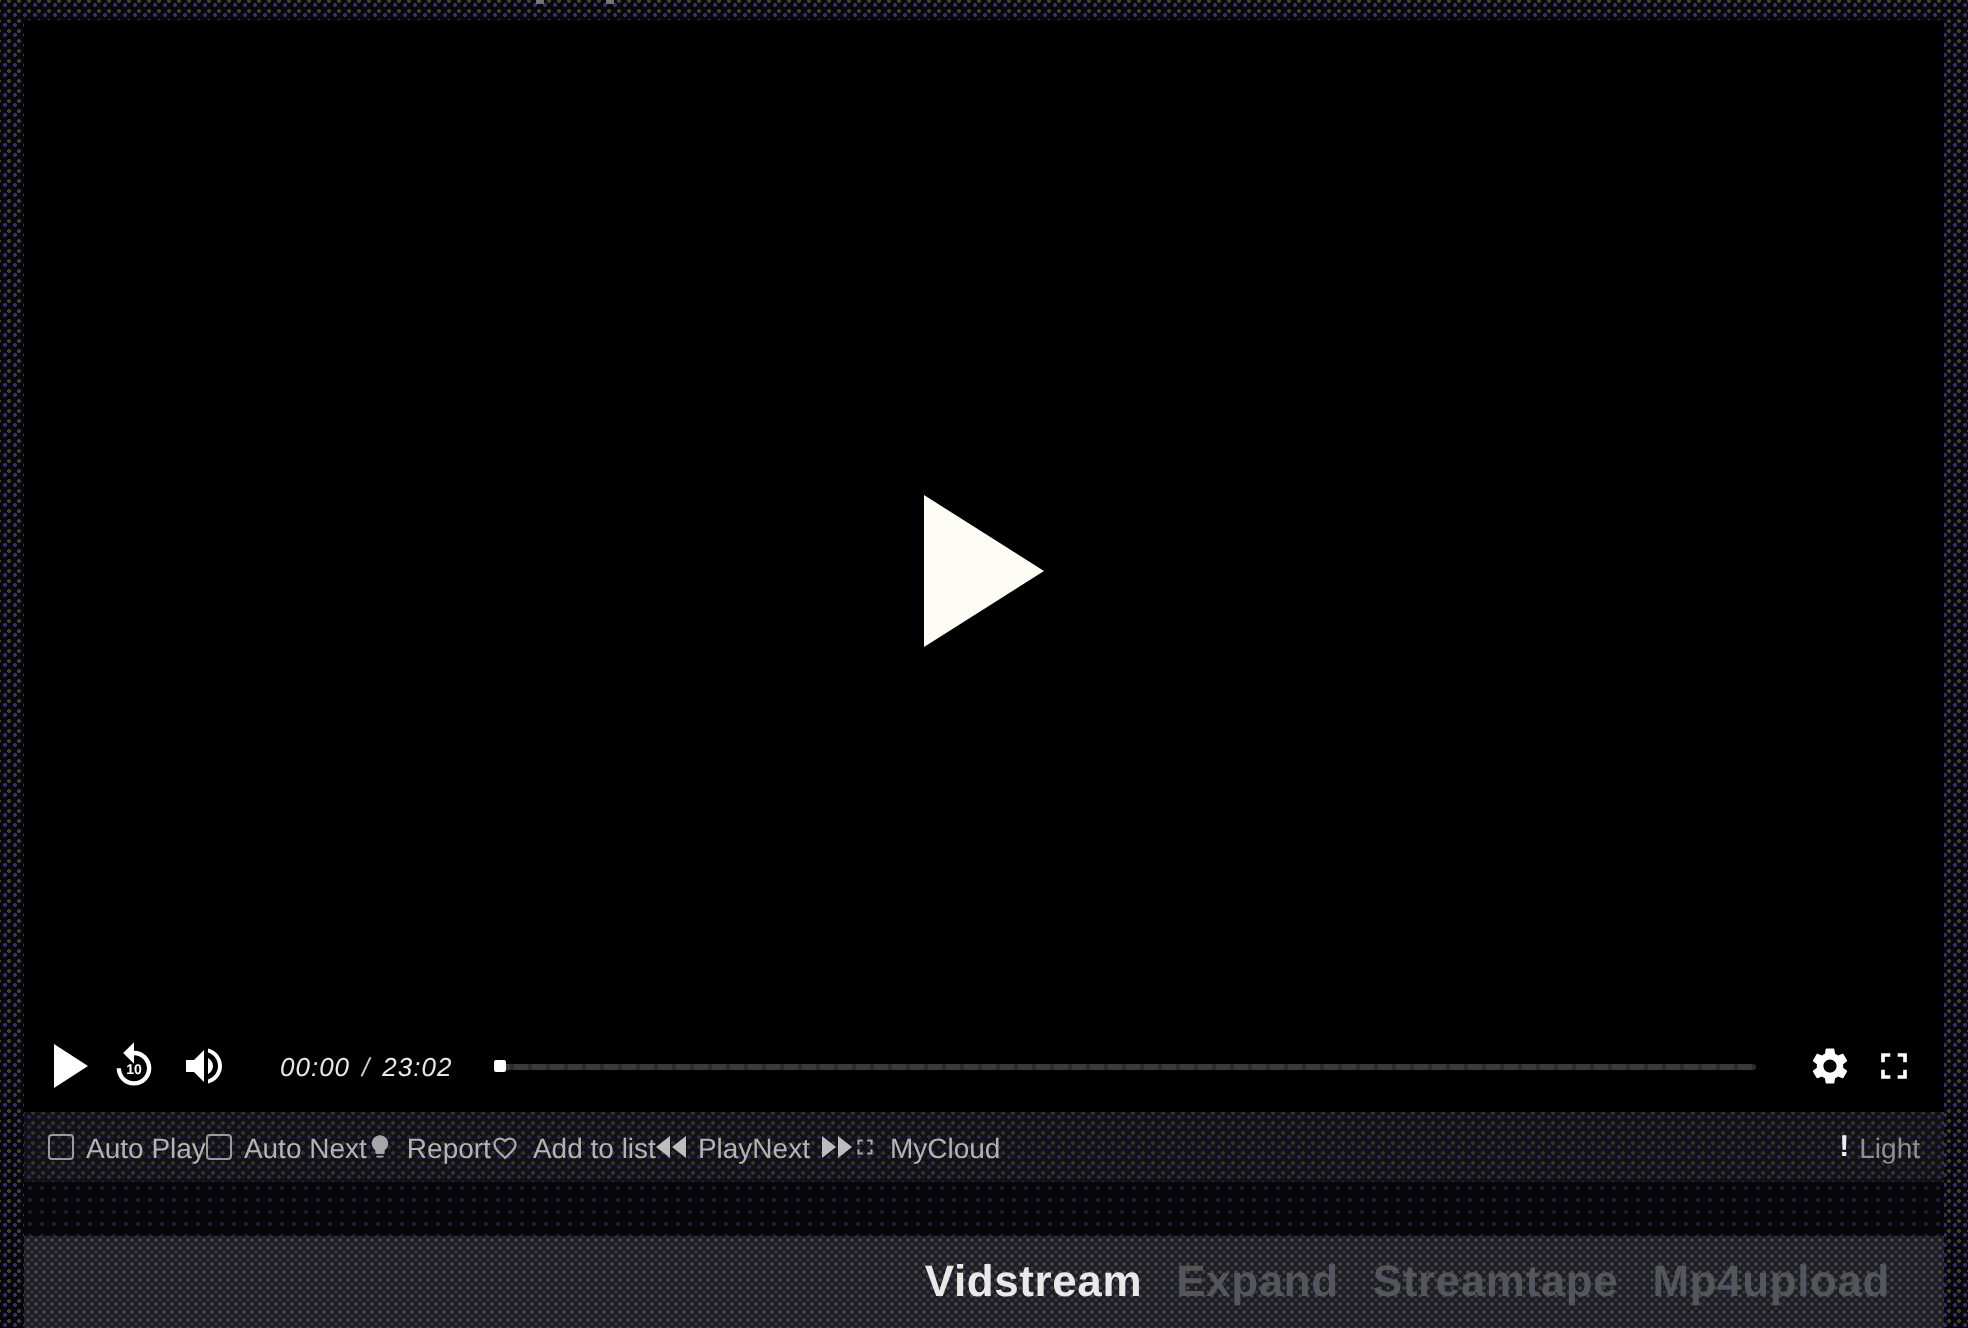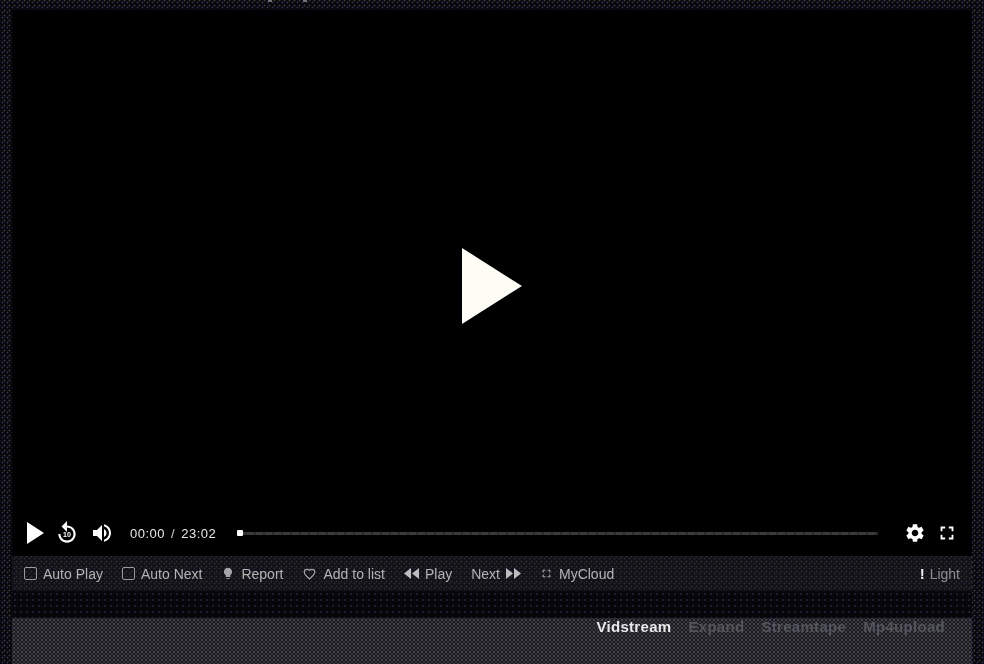--- a/index.html
+++ b/index.html
@@ -28,21 +28,21 @@
   }
   .controls {
     position:absolute; left:0; right:0; bottom:0; height:46px;
     display:flex; align-items:center;
     padding:0 14px; gap:10px; color:#fff;
   }
   .ctl-btn { display:flex; align-items:center; justify-content:center; cursor:pointer; flex:none; }
   .ctl-btn svg { display:block; }
   .time {
     font-size:13px; color:#e8e8e8; letter-spacing:.5px;
-    display:flex; gap:6px; align-items:center; flex:none; margin-left:6px;
+    display:flex; gap:6px; align-items:center; flex:none; margin-left:16px;font-style:italic;
   }
   .time .sep { color:#cfcfcf; }
   .progress {
     position:relative; flex:1; height:3px; margin:0 16px 0 12px;
     background:repeating-linear-gradient(90deg,#3a3a3c 0 7px,#2c2c2e 7px 9px);
     border-radius:2px; cursor:pointer;
   }
   .progress .handle {
     position:absolute; left:0; top:50%; transform:translate(-1px,-50%);
     width:6px; height:6px; background:#fff; border-radius:1px;
@@ -51,21 +51,21 @@
   
   .toolbar {
     position:absolute; left:12px; top:556px; width:960px; height:35px;
     background-color:#121216;
     background-image:
       radial-gradient(rgba(90,90,170,0.35) 0.8px, transparent 1.1px),
       radial-gradient(rgba(140,140,95,0.28) 0.8px, transparent 1.1px);
     background-size:5px 5px, 5px 5px;
     background-position:0 0, 2px 3px;
     display:flex; align-items:center;
-    padding:0 12px; gap:19px;
+    padding:0 12px; 
     color:#b3b3b6; font-size:14px;
   }
   .tb-item { display:flex; align-items:center; gap:6px; cursor:pointer; white-space:nowrap; }
   .tb-item svg { display:block; }
   .checkbox {
     width:13px; height:13px; border:1.6px solid #9a9a9e; border-radius:2px;
     background:transparent; flex:none;
   }
   .report { margin-left:auto; display:flex; align-items:center; gap:5px; cursor:pointer; color:#8f8f94; }
   .bang { color:#ececec; font-weight:bold; font-size:15px; line-height:1; }
@@ -80,23 +80,23 @@
 
   
   .servers {
     position:absolute; left:12px; top:618px; width:960px; height:46px;
     background-color:#1c1c20;
     background-image:
       radial-gradient(rgba(160,160,120,0.30) 0.8px, transparent 1.1px),
       radial-gradient(rgba(95,95,175,0.30) 0.8px, transparent 1.1px);
     background-size:4px 4px, 4px 4px;
     background-position:0 0, 2px 2px;
-    display:flex; justify-content:flex-end;
+    display:flex; align-items:center; justify-content:flex-end;
     gap:17px; padding-right:27px;
-    font-size:15px; letter-spacing:.3px;
+    font-size:22px; letter-spacing:.3px;
   }
   .server { color:#55555c; cursor:pointer; font-weight:600; }
   .server.active { color:#e9e9ec; }
 </style>
 </head>
 <body>
 
 <div class="frag" style="left:268px;"></div>
 <div class="frag" style="left:303px;"></div>
 

